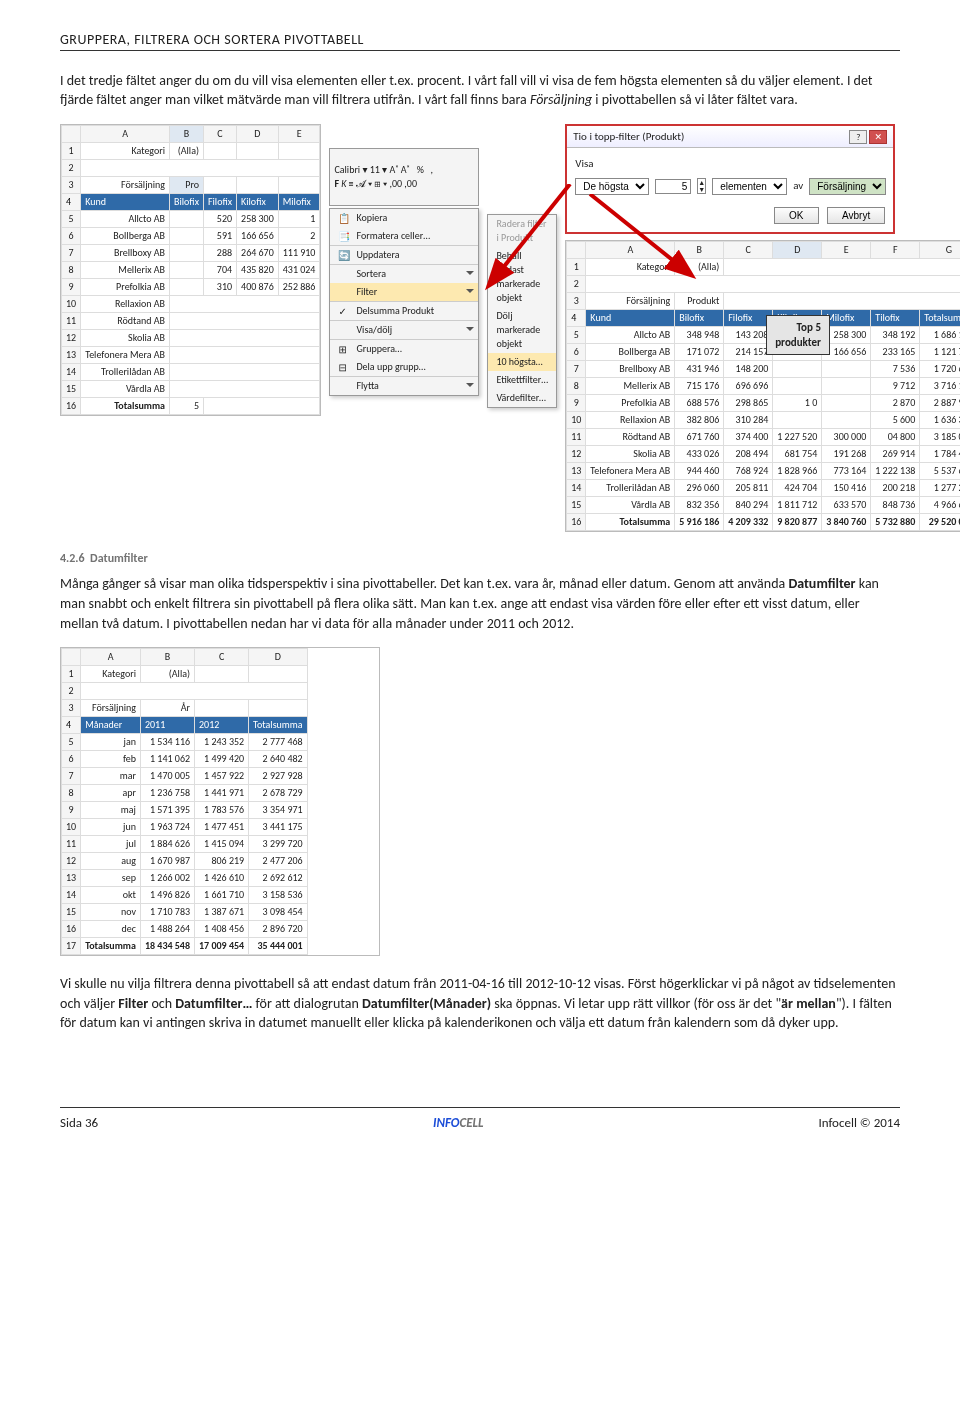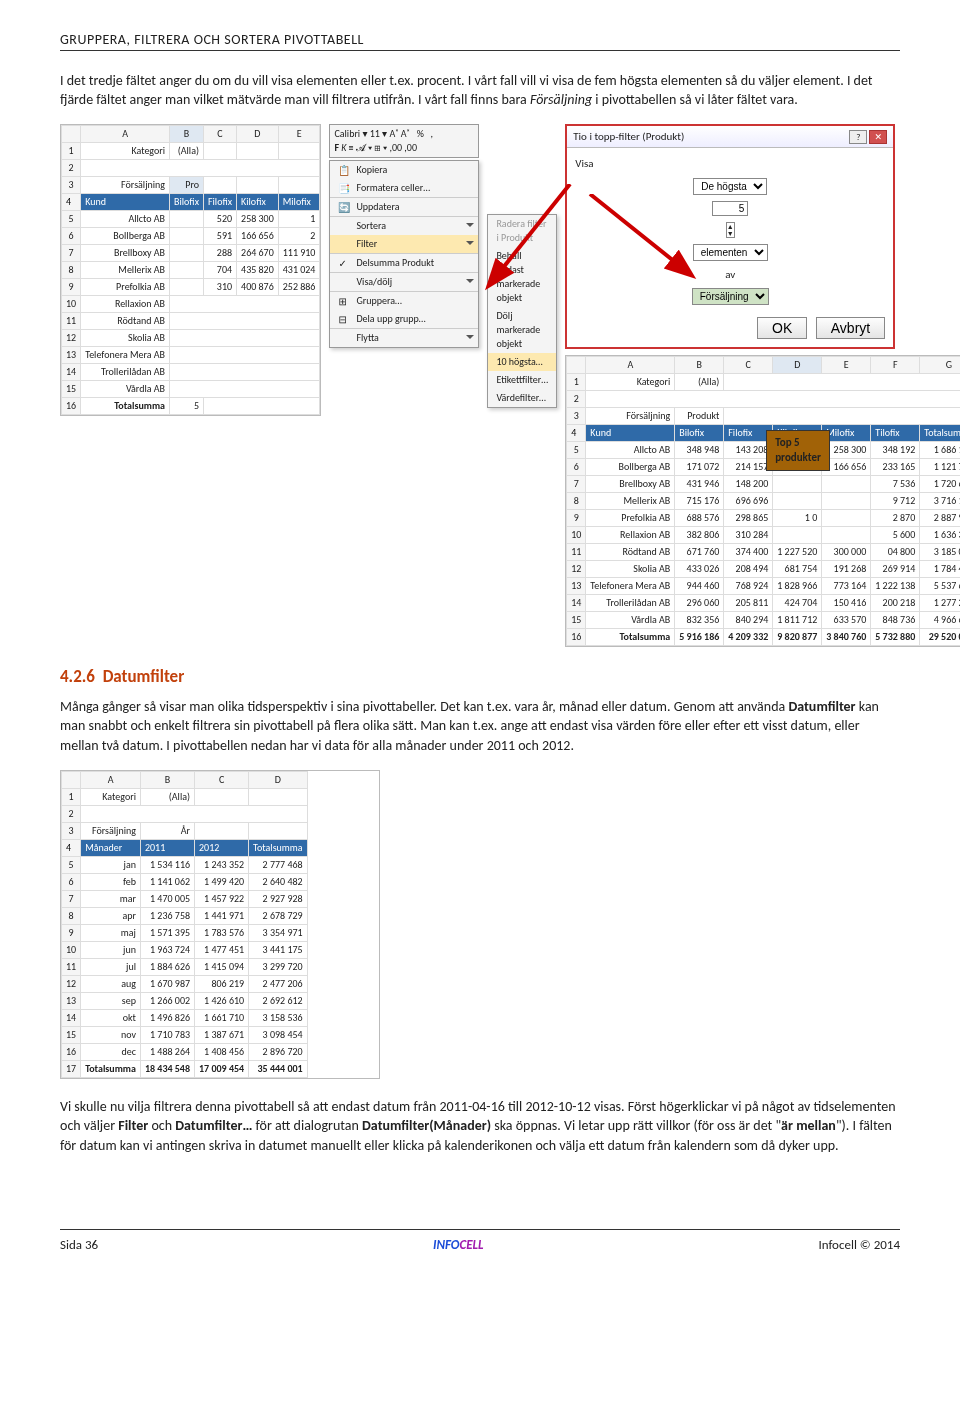--- a/index.html
+++ b/index.html
@@ -19,22 +19,22 @@
     border-bottom: 1.5px solid #333;
     margin-bottom: 20px;
     font-size: 14px;
     letter-spacing: 0.5px;
   }
   .body-text {
     margin-bottom: 14px;
   }
   .body-text em { font-style: italic; }
   .section-head {
-    color: #c2410c;
-    font-size: 17px;
+    color: #737373;
+    font-size: 12px;
     font-weight: 600;
     margin: 18px 0 8px 0;
   }
   .screenshots-row {
     display: flex;
     gap: 8px;
     margin: 10px 0 10px 0;
     align-items: flex-start;
     position: relative;
   }
@@ -95,54 +95,54 @@
     padding:3px 6px;
     display:flex;
     justify-content:space-between;
     align-items:flex-start;
   }
   .dialog .titlebar .winbtns span{
     display:inline-block;width:18px;height:14px;border:1px solid #888;margin-left:2px;text-align:center;font-size:9px;background:#eee;
   }
   .dialog .titlebar .winbtns .x{background:#d15050;color:#fff;border-color:#a33;}
   .dialog .body{ padding:8px; }
-  .dialog .controls{ display:flex; gap:6px; align-items:center; margin:6px 0 12px 0;flex-direction:column;}
+  .dialog .controls{ display:flex; gap:6px; align-items:center; margin:6px 0 12px 0;}
   .dialog select,.dialog input{
     font-size:10px;border:1px solid #888;padding:1px 3px;background:#fff;
   }
   .dialog .btns{ text-align:right; }
   .dialog .btns button{
-    font-size:14px;padding:2px 14px;margin-left:6px;border:1px solid #888;background:linear-gradient(#fdfdfd,#e5e5e5);cursor:pointer;
+    font-size:10px;padding:2px 14px;margin-left:6px;border:1px solid #888;background:linear-gradient(#fdfdfd,#e5e5e5);cursor:pointer;
   }
   .arrow-red { position:absolute; pointer-events:none; }
 
   .callout {
     position:absolute;
-    background:#a16207;
+    background:#e5e5e5;
     border:1px solid #333;
     padding:4px 8px;
     font-size:11px;
     font-weight:bold;
-    text-align:left;
+    text-align:right;
   }
   .footer {
     border-top:1.5px solid #333;
     margin:40px 60px 0 60px;
     padding-top:6px;
     display:flex;
     justify-content:space-between;
     align-items:center;
     font-size:13px;
   }
   .logo {
     font-weight:bold;
     font-style:italic;
   }
   .logo .blue{color:#1d4ed8;}
-  .logo .red{color:#a21caf;}
+  .logo .red{color:#737373;}
   .chev { position:relative; }
   .chev:after{
     content:"";position:absolute;right:4px;top:6px;width:0;height:0;
     border-left:4px solid transparent;border-right:4px solid transparent;border-top:4px solid #555;
   }
 </style>
 </head>
 <body>
 
 <div class="page">
@@ -267,21 +267,21 @@
               <td class="row-h">16</td>
               <td class="txt" style="font-weight:bold">Totalsumma</td>
               <td>5</td>
               <td colspan="3"></td>
             </tr>
       </tbody>
         </table>
     </div>
 
     <div style="display:flex;flex-direction:column;gap:0;">
-      <div style="background:#f4f4f4;border:1px solid #999;padding:2px 4px;font-size:10px;margin-bottom:2px;">
+      <div style="background:#f4f4f4;border:1px solid #999;padding:14px 4px;font-size:10px;margin-bottom:2px;margin-top:24px;">
         Calibri ▾ 11 ▾ A˟ A˟ &nbsp; % &nbsp; ,<br>
         <b>F</b> <i>K</i> ≡ 𝓐 ▾ ⊞ ▾ ,00 ,00
       </div>
       <div class="context-menu">
         <div class="row">
             <span class="ic">📋</span>
             <span>Kopiera</span>
           </div>
         <div class="row">
             <span class="ic">📑</span>

